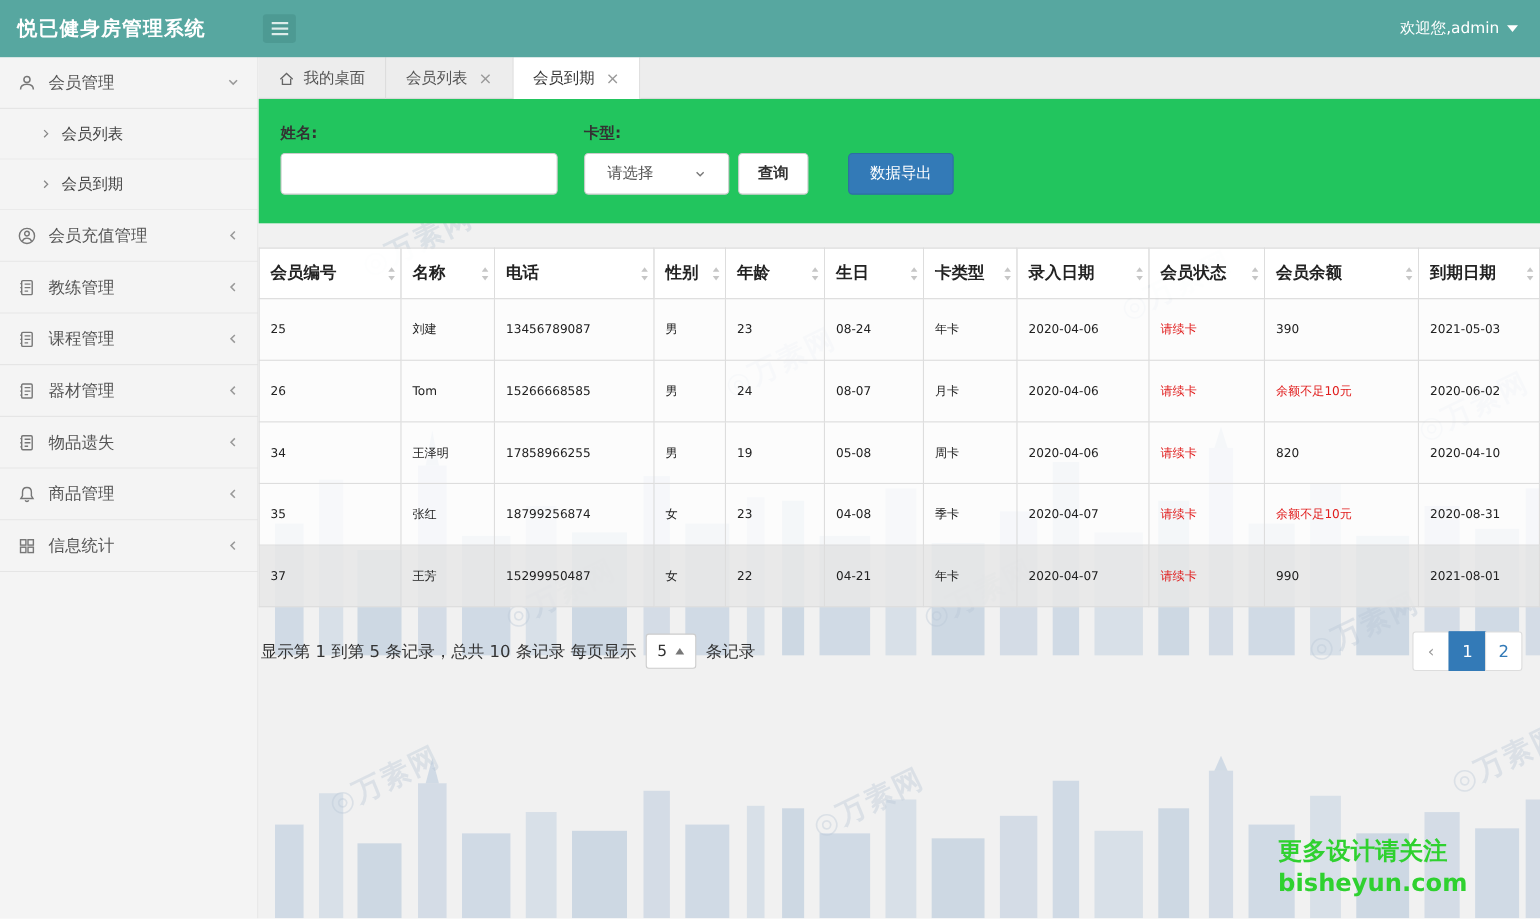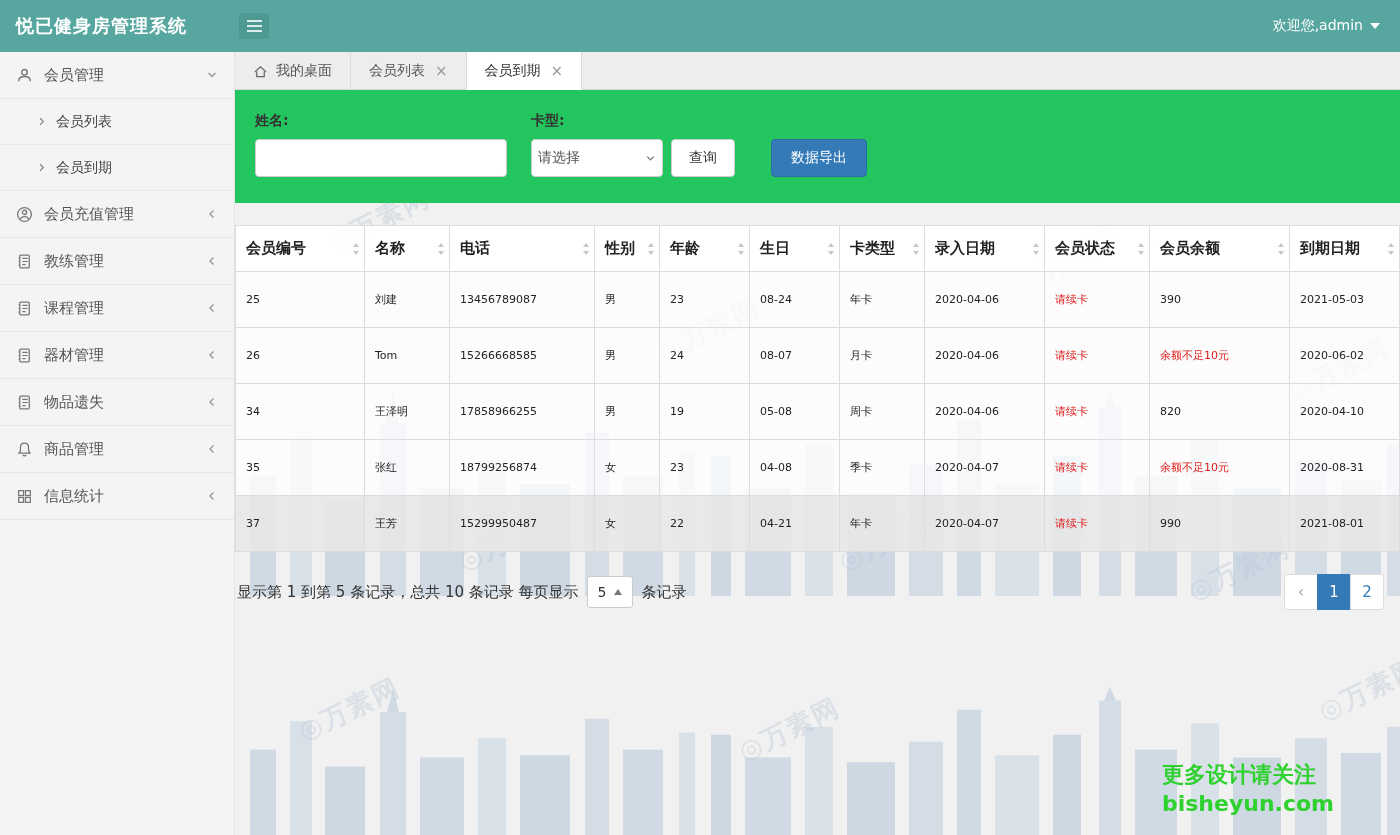--- a/index.html
+++ b/index.html
@@ -43,24 +43,24 @@
   .t-icon { line-height:0; }
   .t-close { color:#9a9a9a; font-size:15px; margin-left:2px; cursor:pointer; }
 
   
   .filter-panel { position:relative; z-index:1; background:#22c55e; padding:22px 20px 26px 20px; display:flex; gap:24px;align-items:center; }
   .flabel { display:block; font-weight:bold; font-size:14px; color:#333; margin-bottom:9px; }
   .finput { width:252px; height:38px; border:1px solid #ccc; border-radius:4px; padding:0 10px; font-size:14px; color:#333;
             font-family:"DejaVu Sans","Liberation Sans",sans-serif; outline:none; }
   .frow { display:flex; align-items:center; gap:8px; }
   .select { width:132px; height:38px; border:1px solid #ccc; border-radius:4px; background:#fff; display:flex; align-items:center;
-            justify-content:space-between; padding:0 6px; color:#555; cursor:pointer; }
+            justify-content:space-between; padding:0 20px; color:#555; cursor:pointer; }
   .sel-caret { line-height:0; }
   .btn { height:38px; border-radius:4px; font-size:14px; cursor:pointer; font-family:"DejaVu Sans","Liberation Sans",sans-serif; }
-  .btn.ghost { background:#fff; border:1px solid #ccc; color:#333; padding:0 17px; }
+  .btn.ghost { background:#fff; border:1px solid #ccc; color:#333; padding:0 17px;font-weight:bold; }
   .btn.primary { background:#337ab7; border:1px solid #2e6da4; color:#fff; padding:0 19px; margin-left:28px; }
 
   
   .content { position:relative; z-index:1; padding-top:22px; }
   table.grid { width:100%; border-collapse:collapse; table-layout:fixed; }
   .grid th { height:46px; border:1px solid #ddd; background:rgba(255,255,255,.95); font-weight:bold; font-size:15px;
              text-align:left; padding:0 16px 0 10px; position:relative; color:#222; cursor:pointer; }
   .grid th .sort { position:absolute; right:4px; top:50%; transform:translateY(-50%); line-height:0; }
   .grid td { height:56px; border:1px solid #ddd; background:rgba(255,255,255,.78); font-size:11px; padding:0 10px; color:#222; }
   .grid tr.hl td { background:rgba(231,231,231,.88); }

